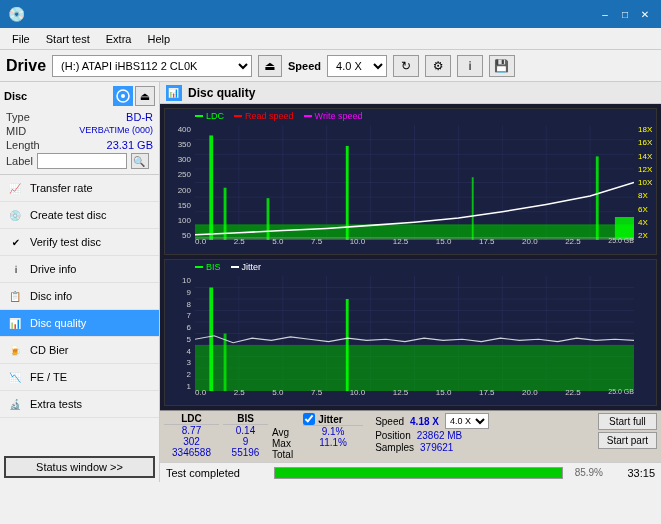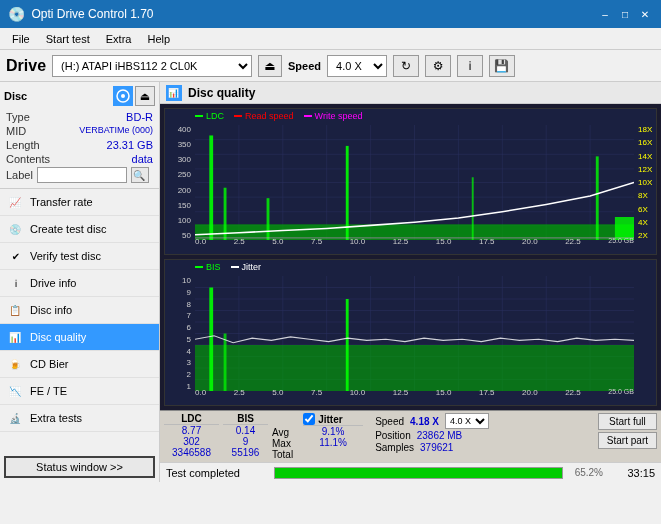--- a/index.html
+++ b/index.html
@@ -85,21 +85,20 @@
     .status-time { font-size: 11px; color: #000; min-width: 40px; text-align: right; }
 
     .jitter-checkbox { width: 12px; height: 12px; }
   </style>
 </head>
 <body>
 
 <div class="title-bar">
   <div class="title-bar-left">
     <span style="font-size:14px;">💿</span>
-    <span>Opti Drive Control 1.70</span>
   </div>
   <div class="title-bar-right">
     <div class="title-btn">–</div>
     <div class="title-btn">□</div>
     <div class="title-btn">✕</div>
   </div>
 </div>
 
 <div class="menu-bar">
   <span class="menu-item">File</span>
@@ -145,24 +144,20 @@
         <span class="disc-key">Type</span>
         <span class="disc-val">BD-R</span>
       </div>
       <div class="disc-row">
         <span class="disc-key">MID</span>
         <span class="disc-val" style="font-size:9px;">VERBATIMe (000)</span>
       </div>
       <div class="disc-row">
         <span class="disc-key">Length</span>
         <span class="disc-val">23.31 GB</span>
-      </div>
-      <div class="disc-row">
-        <span class="disc-key">Contents</span>
-        <span class="disc-val">data</span>
       </div>
       <div class="label-row">
         <span class="disc-key">Label</span>
         <input type="text" class="label-input" value="" style="">
         <div class="label-btn">🔍</div>
       </div>
     </div>
 
     <div class="nav-item">
       <div class="nav-icon">📈</div>
@@ -438,18 +433,18 @@
         <button class="action-btn">Start part</button>
       </div>
 
     </div>
 
     <div class="status-bar">
       <span class="status-text">Test completed</span>
       <div class="progress-bar-container">
         <div class="progress-bar-fill" style="width:100%;"></div>
       </div>
-      <span style="font-size:10px;color:#666;padding:0 4px;">65.2%</span>
+      <span style="font-size:10px;color:#666;padding:0 4px;">85.9%</span>
       <span class="status-time">33:15</span>
     </div>
 
   </div>
 </div>
 
 </body></html>

